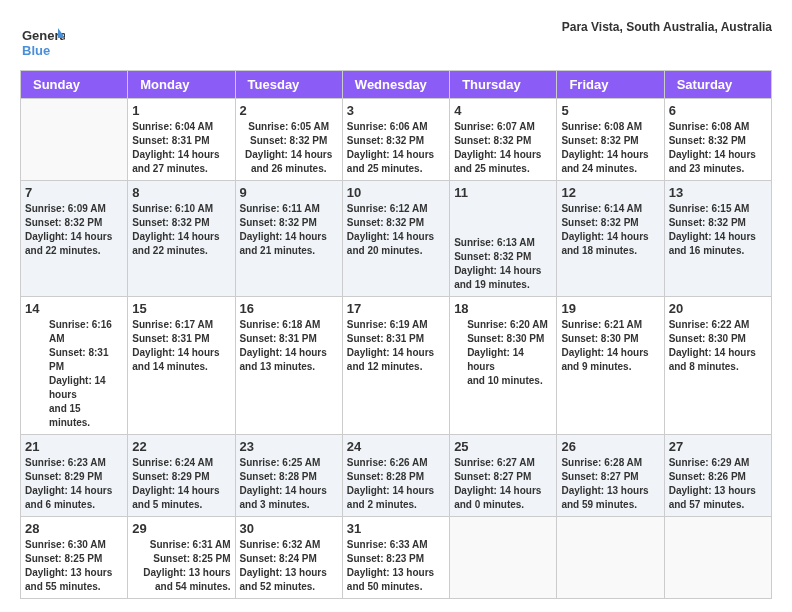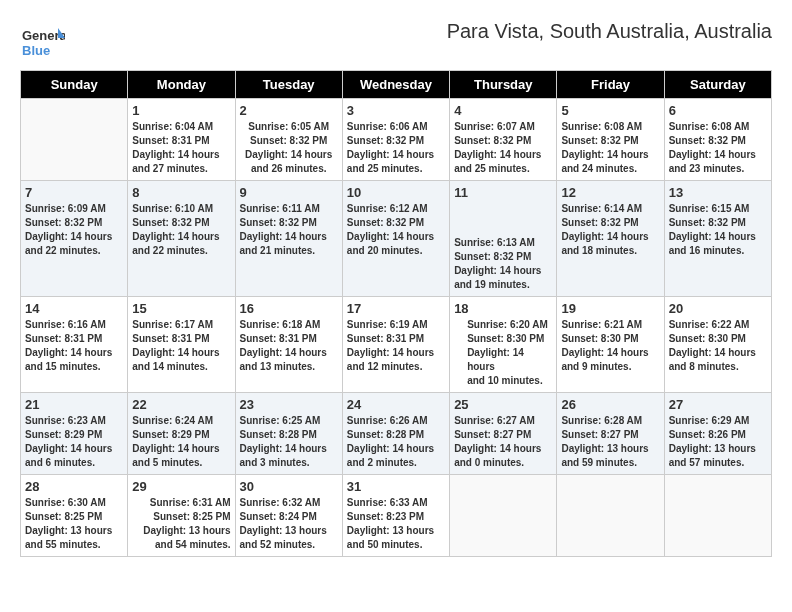--- a/index.html
+++ b/index.html
@@ -31,34 +31,34 @@
     }
     .title-block {
       text-align: right;
     }
     .title-block h1 {
       font-size: 32px;
       font-weight: bold;
       color: #333;
     }
     .title-block h2 {
-      font-size: 20px;
-      font-weight: normal;
+      font-size: 12px;
+      font-weight: bold;
       color: #333;
     }
     table {
       width: 100%;
       border-collapse: collapse;
       font-size: 11px;
     }
     thead tr th {
-      background-color: #000000;
+      background-color: #8b5cf6;
       color: #fff;
-      padding: 6px 0;
-      text-align: center;
+      padding: 6px 12px;
+      text-align: left;
       font-size: 13px;
       border: 1px solid #ccc;
     }
     tbody tr td {
       vertical-align: top;
       border: 1px solid #ccc;
       padding: 4px;
       height: 80px;
       width: 107px;
     }
@@ -208,21 +208,21 @@
           <span class="day-number">13</span>
           <div class="day-info" style="white-space: pre-line;">Sunrise: 6:15 AM
 Sunset: 8:32 PM
 Daylight: 14 hours
 and 16 minutes.</div>
         </td>
       </tr>
       <tr>
         <td>
           <span class="day-number">14</span>
-          <div class="day-info" style="white-space: pre-line;">Sunrise: 6:16 AM
+          <div class="day-info" style="white-space: pre-line; margin-left: 24px;">Sunrise: 6:16 AM
 Sunset: 8:31 PM
 Daylight: 14 hours
 and 15 minutes.</div>
         </td>
         <td>
           <span class="day-number">15</span>
           <div class="day-info" style="white-space: pre-line;">Sunrise: 6:17 AM
 Sunset: 8:31 PM
 Daylight: 14 hours
 and 14 minutes.</div>

